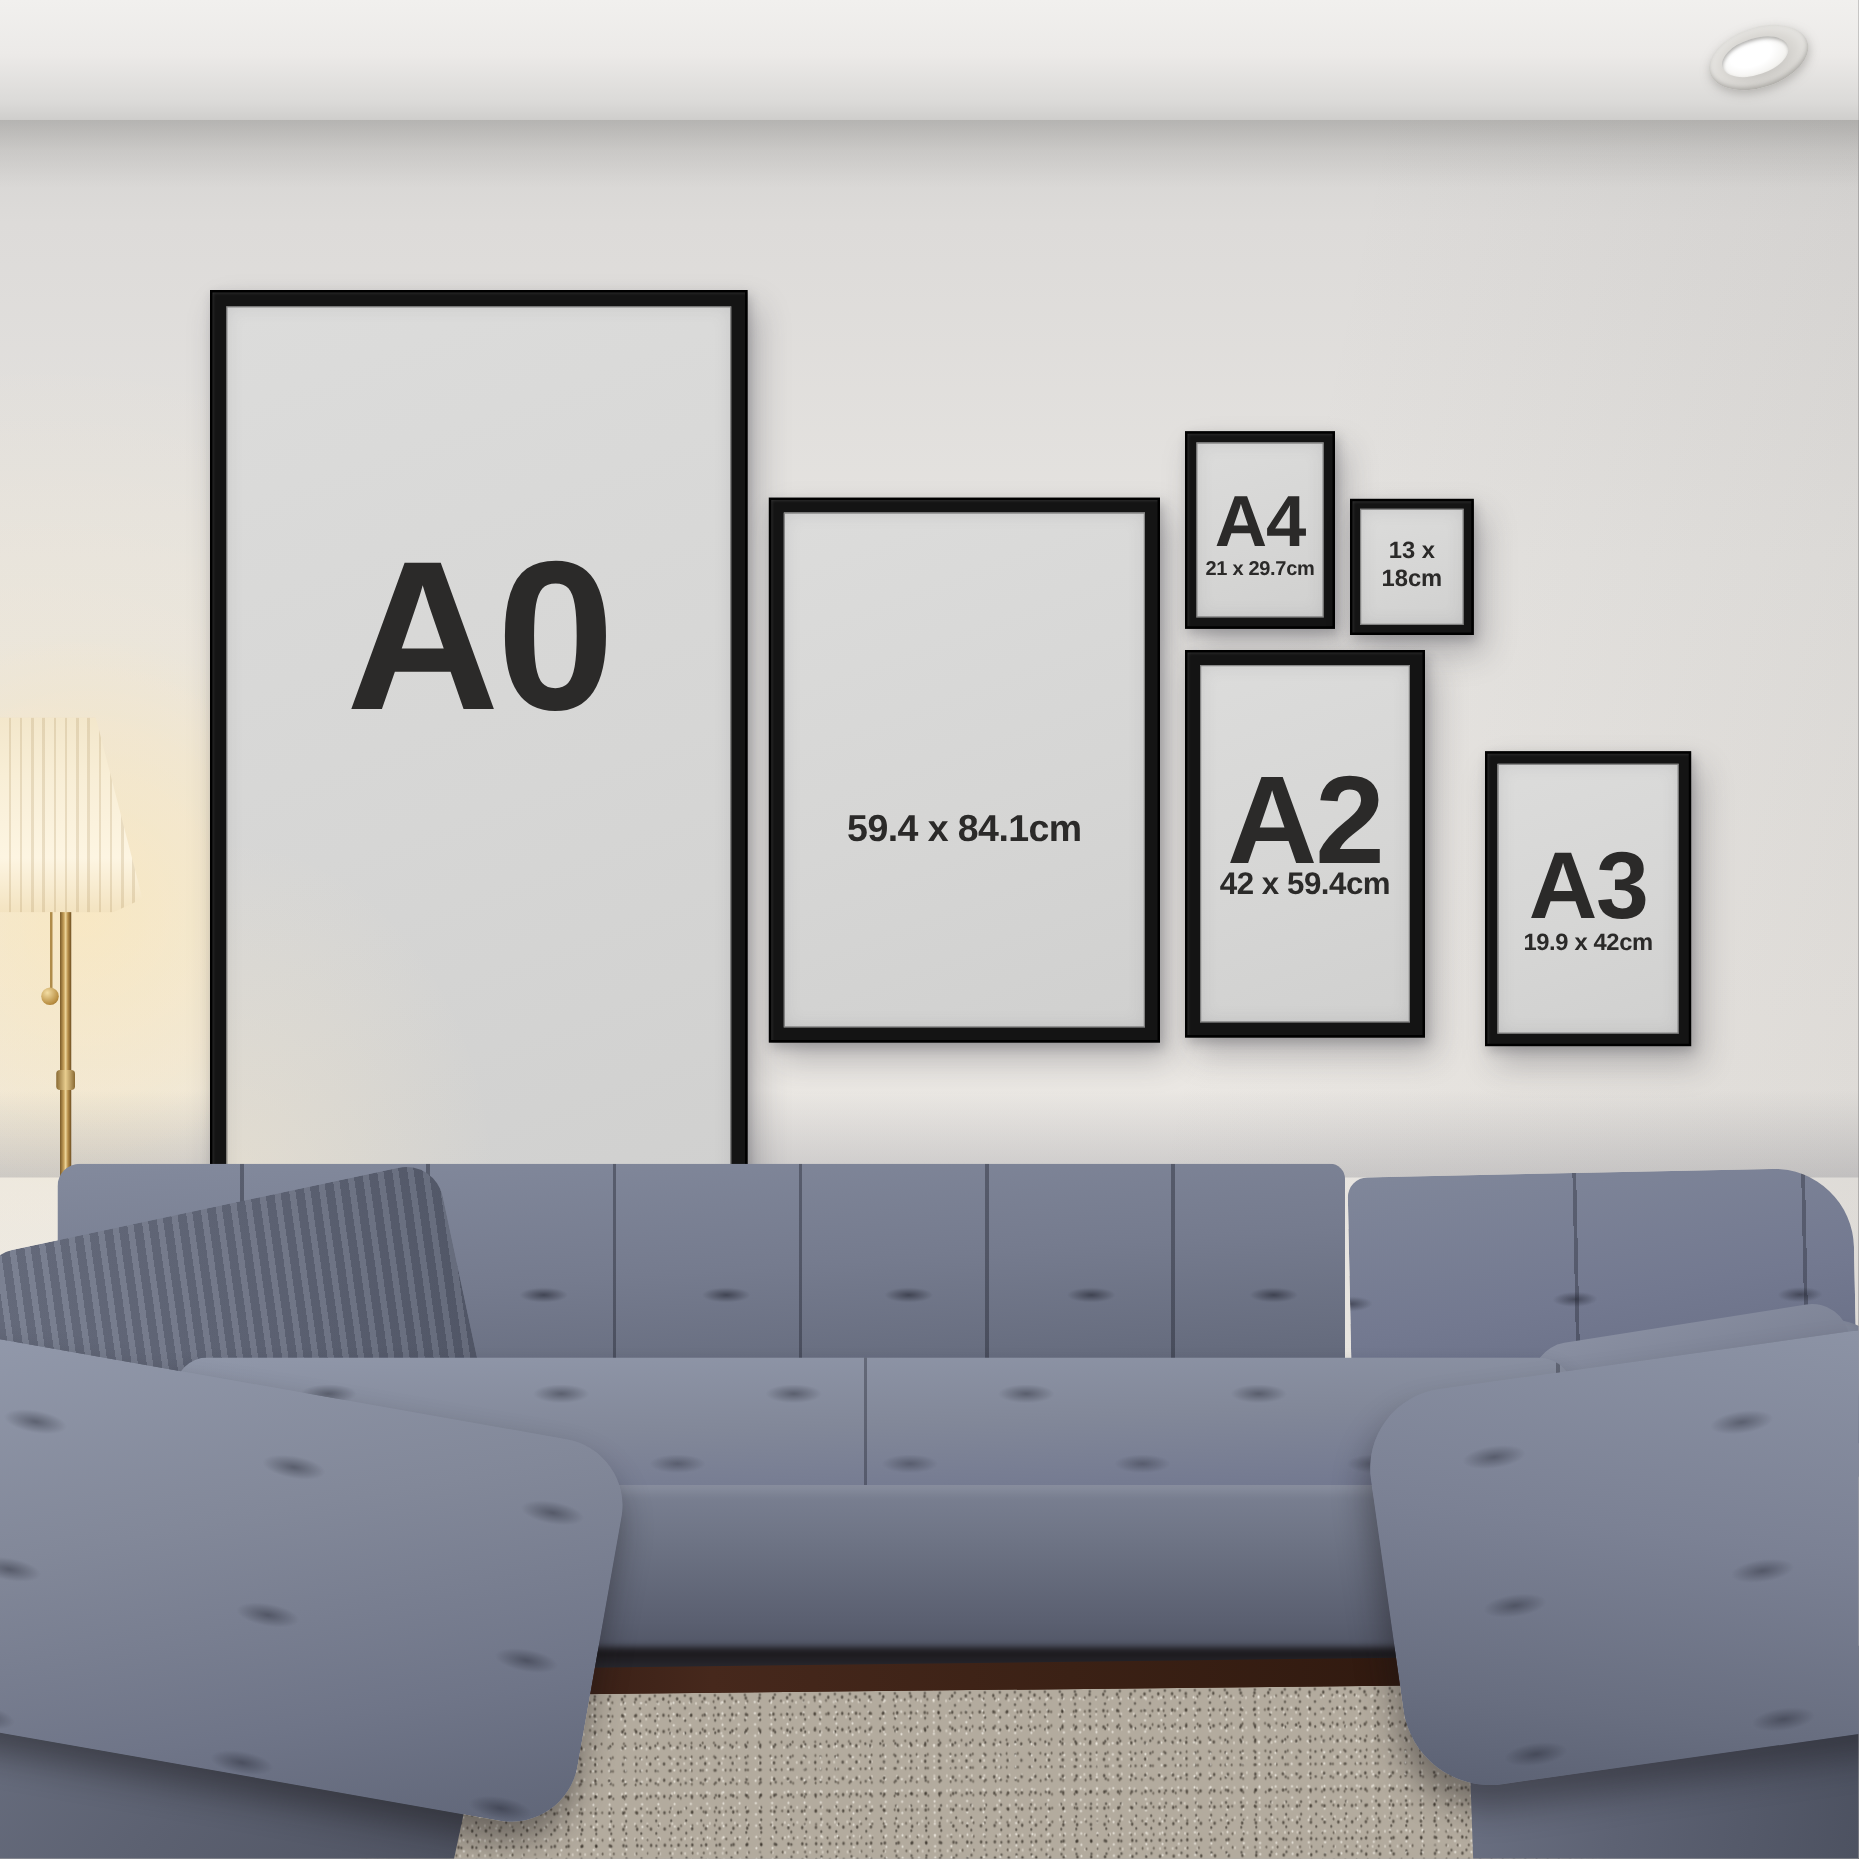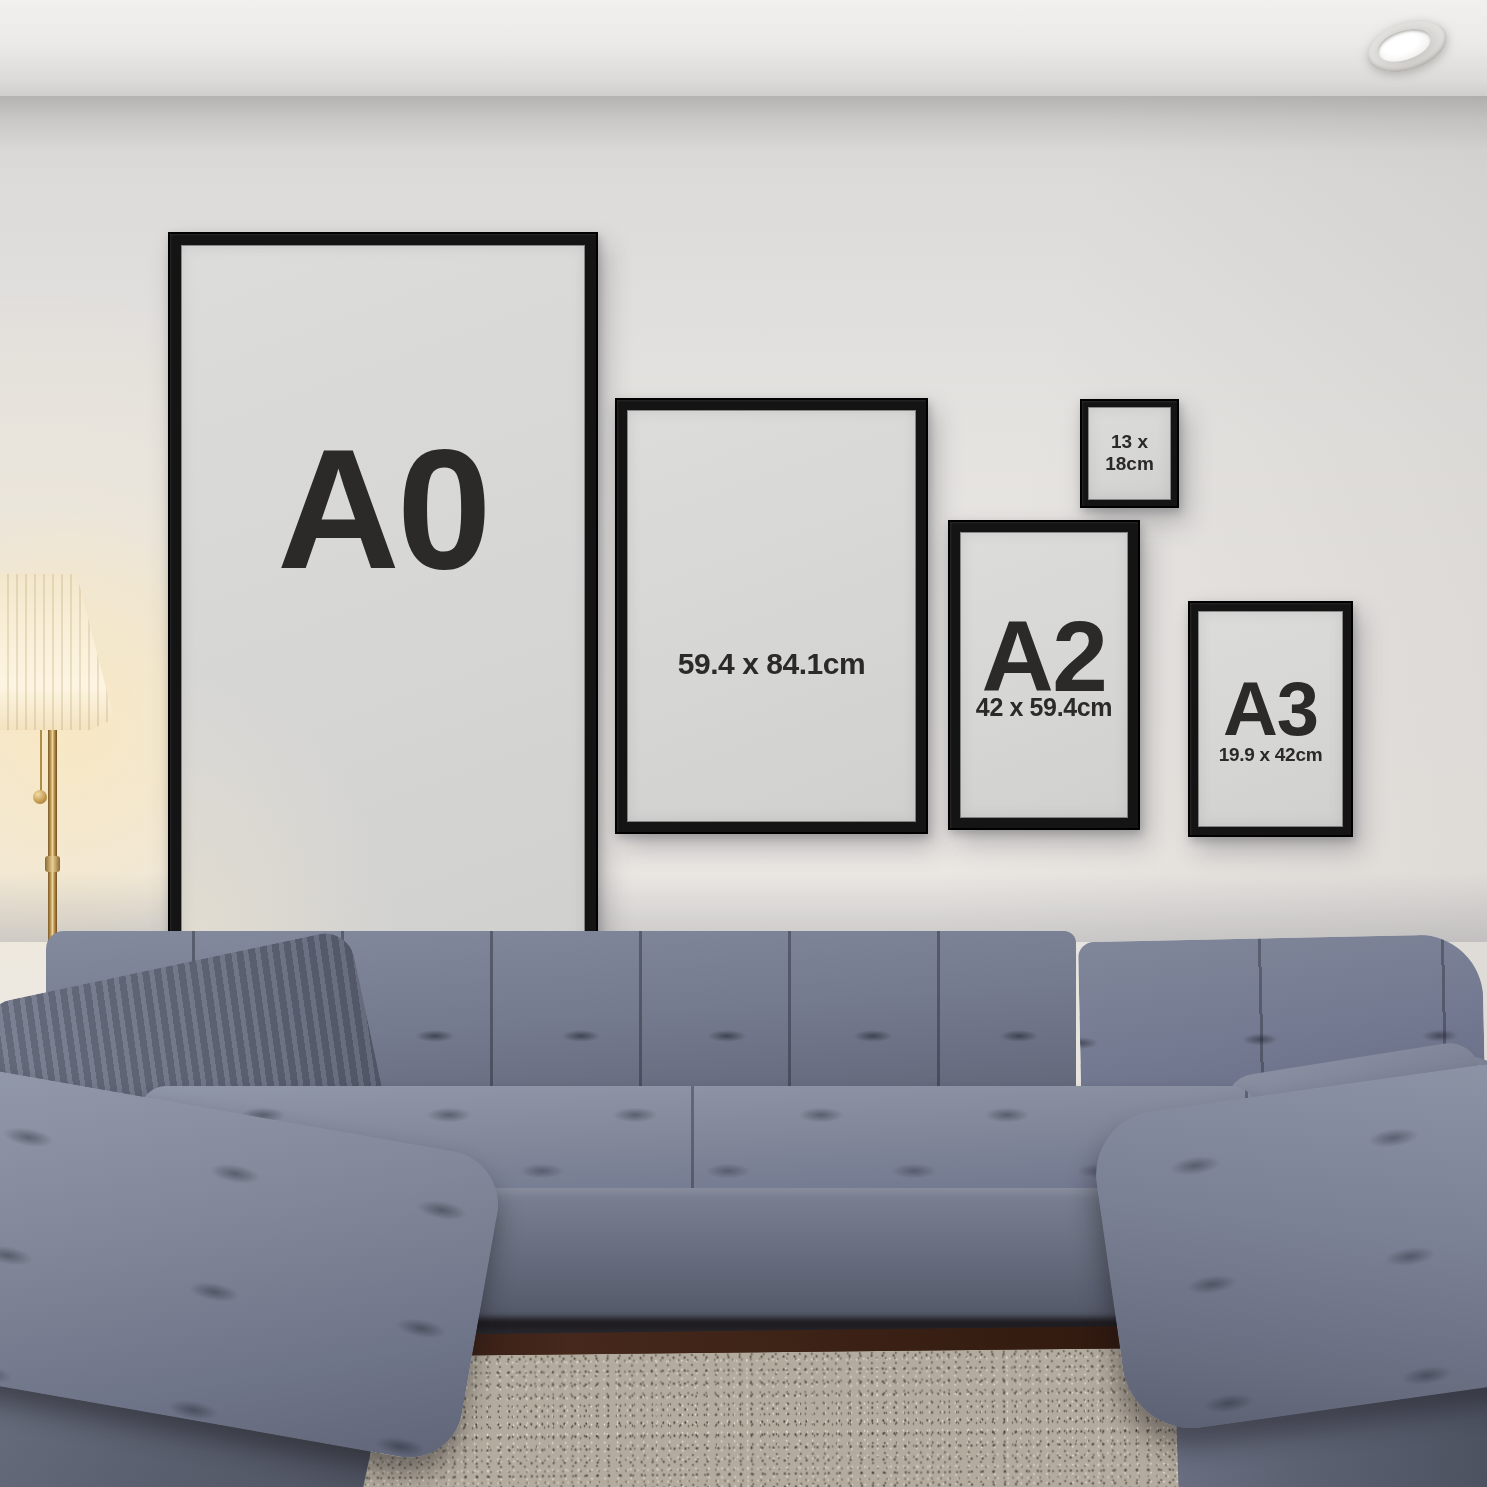--- a/index.html
+++ b/index.html
@@ -176,20 +176,26 @@
       <div class="big">A0</div>
     </div>
   </div>
 
   <div class="frame f-a1">
     <div class="paper">
       <div class="dims">59.4 x 84.1cm</div>
     </div>
   </div>
 
+  <div class="frame f-a4">
+    <div class="paper">
+      <div class="big">A4</div>
+      <div class="dims">21 x 29.7cm</div>
+    </div>
+  </div>
 
   <div class="frame f-s13">
     <div class="paper">
       <div class="dims2">
         <div style="position:static">13 x</div>
         <div style="position:static">18cm</div>
       </div>
     </div>
   </div>
 

